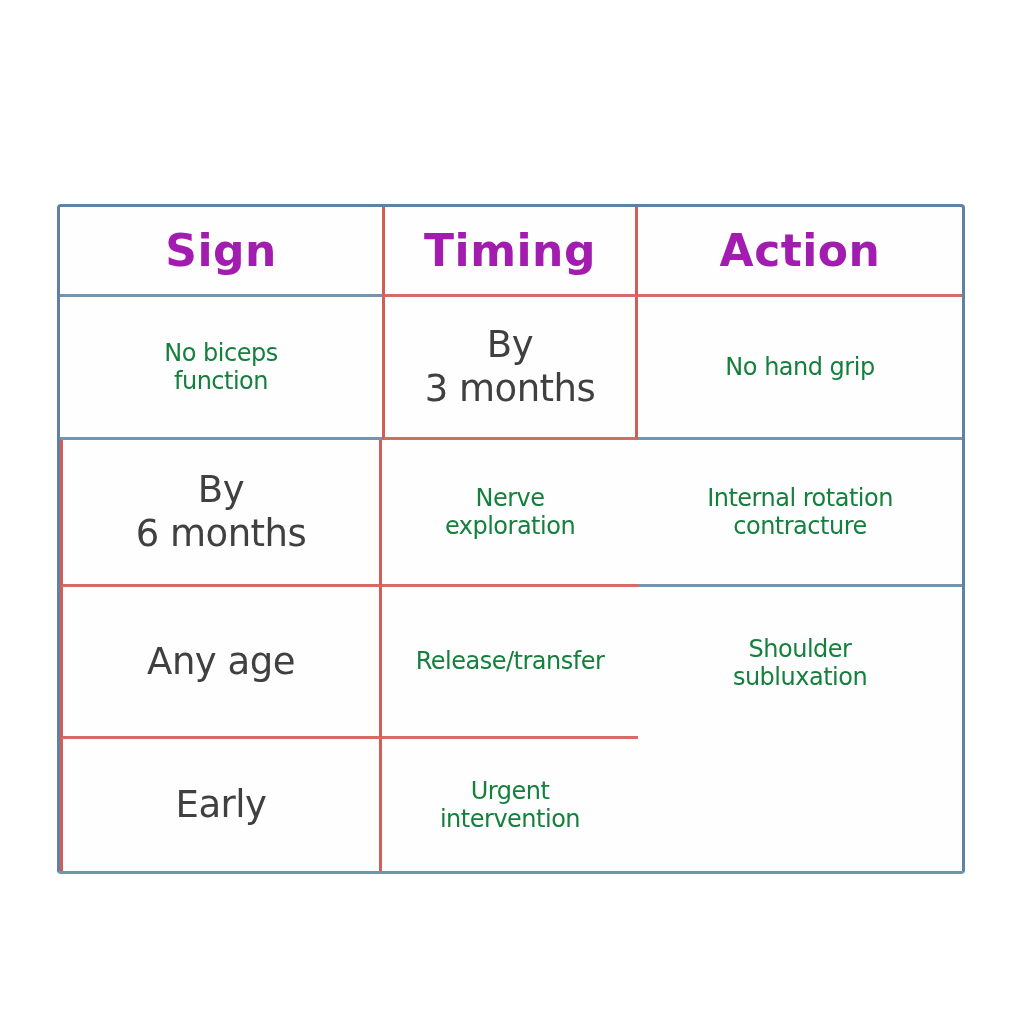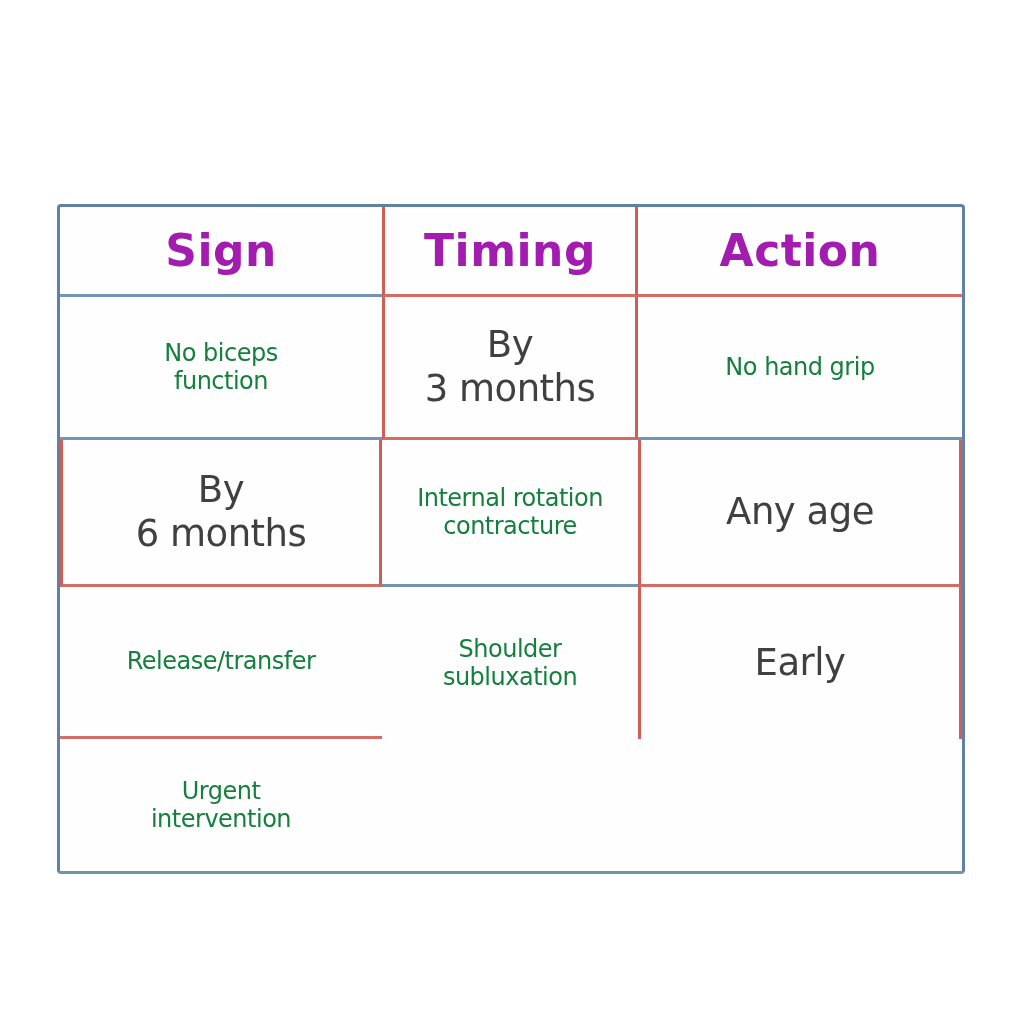--- a/index.html
+++ b/index.html
@@ -93,20 +93,22 @@
     <div class="cell header-cell hline-red">Action</div>
 
     <div class="cell text-blue hline-blue">No biceps
 function</div>
     <div class="cell text-red col-timing hline-red">By
 3 months</div>
 
     <div class="cell text-blue hline-blue">No hand grip</div>
     <div class="cell text-red col-timing hline-red">By
 6 months</div>
+    <div class="cell text-blue hline-red">Nerve
+exploration</div>
 
     <div class="cell text-blue hline-blue">Internal rotation
 contracture</div>
     <div class="cell text-red col-timing hline-red">Any age</div>
     <div class="cell text-blue hline-red">Release/transfer</div>
 
     <div class="cell text-blue no-bb">Shoulder
 subluxation</div>
     <div class="cell text-red col-timing no-bb">Early</div>
     <div class="cell text-blue no-bb">Urgent

